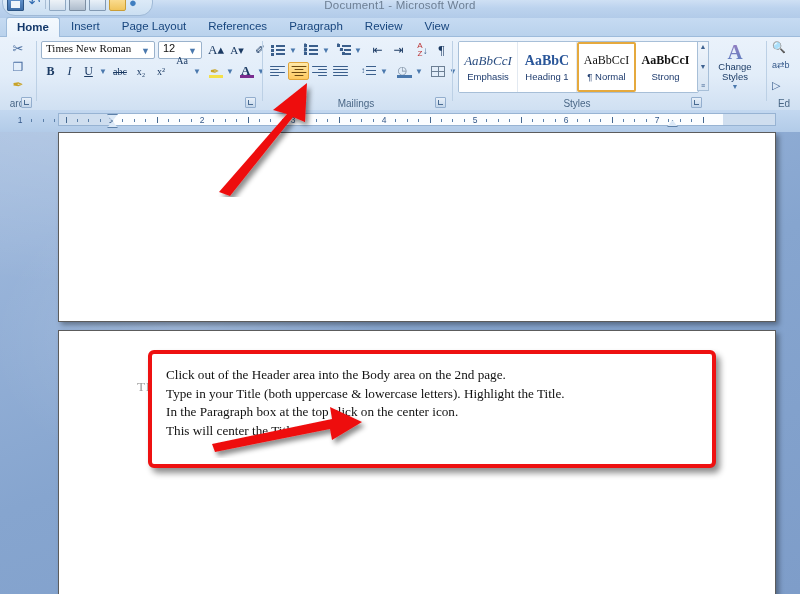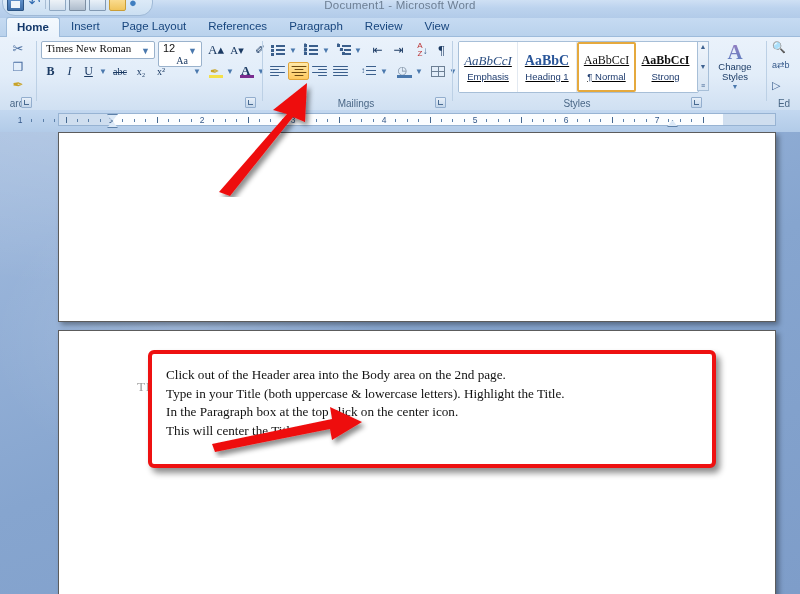--- a/index.html
+++ b/index.html
@@ -145,21 +145,21 @@
 
   
   .lst{position:relative;width:14px;height:11px}
   .lst i{position:absolute;left:0;width:3px;height:3px;background:#3b5f8c;font-style:normal;
          font-size:5px;line-height:3px;color:#3b5f8c;text-align:center}
   .lst u{position:absolute;left:5px;height:1.6px;width:9px;background:#3b5f8c;text-decoration:none}
 
   
   #styles-gal{
     position:absolute;top:4px;height:50px;
-    display:flex;background:#fff;border:1px solid #a7bfd8;border-radius:2px;overflow:hidden;text-decoration:underline;
+    display:flex;background:#fff;border:1px solid #a7bfd8;border-radius:2px;overflow:hidden;
   }
   .style-cell{
     width:59px;height:100%;box-sizing:border-box;
     display:flex;flex-direction:column;align-items:center;justify-content:center;
     border-right:1px solid #e2e9f1;background:#fff;cursor:default;
   }
   .style-cell:last-child{border-right:none}
   .style-cell.sel{border:2px solid #e5a93d;border-radius:2px;box-shadow:inset 0 0 0 1px #fff}
   .sp{font-family:"Liberation Serif",serif;font-size:13px;color:#1f3c6e;line-height:15px;
       white-space:nowrap;overflow:hidden;width:55px;text-align:center}
@@ -281,21 +281,21 @@
       <div class="group-label">ard</div>
       <div class="dlg" style="right:2px"></div>
     </div>
     <div class="group-sep" style="left:36px"></div>
 
     <div class="group" style="left:38px;width:222px">
       <div class="box" style="left:3px;top:4px;width:114px;height:18px">
         <span style="font-family:'Liberation Serif',serif">Times New Roman</span>
         <span class="cv">▼</span>
       </div>
-      <div class="box" style="left:120px;top:4px;width:44px;height:26px">
+      <div class="box" style="left:120px;top:4px;width:44px;height:18px">
         <span>12</span>
         <span class="cv">▼</span>
       </div>
       <div class="btn gl" style="left:168px;top:4px;width:20px;height:18px;font-size:13px">A▴</div>
       <div class="btn gl" style="left:189px;top:4px;width:20px;height:18px;font-size:11px">A▾</div>
       <div class="btn gl" style="left:212px;top:4px;width:20px;height:18px">✐</div>
 
       <div class="btn gl" style="left:3px;top:25px;width:19px;height:18px">
           <b>B</b>
         </div>

